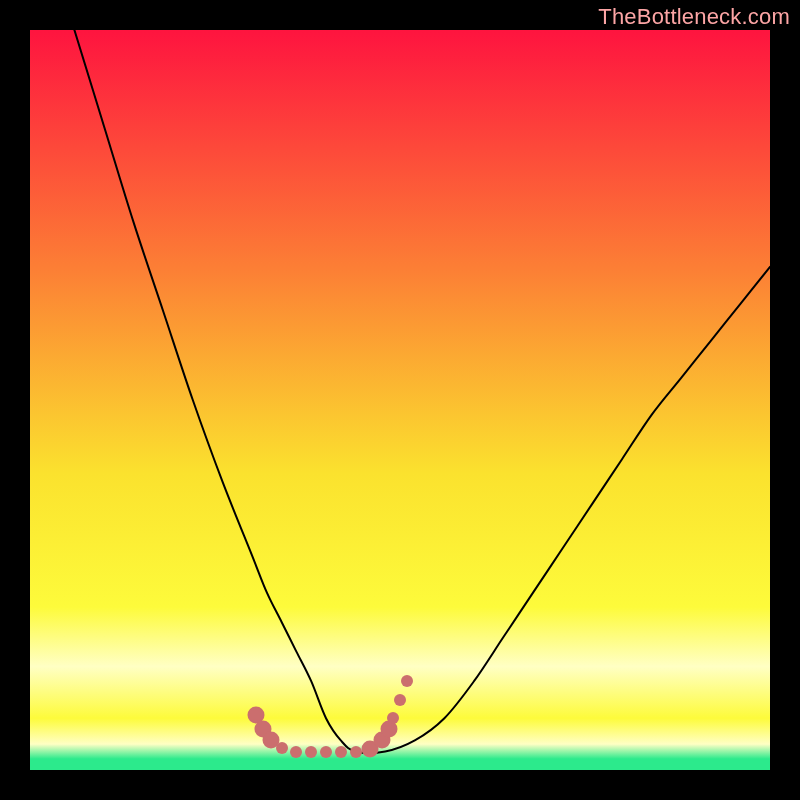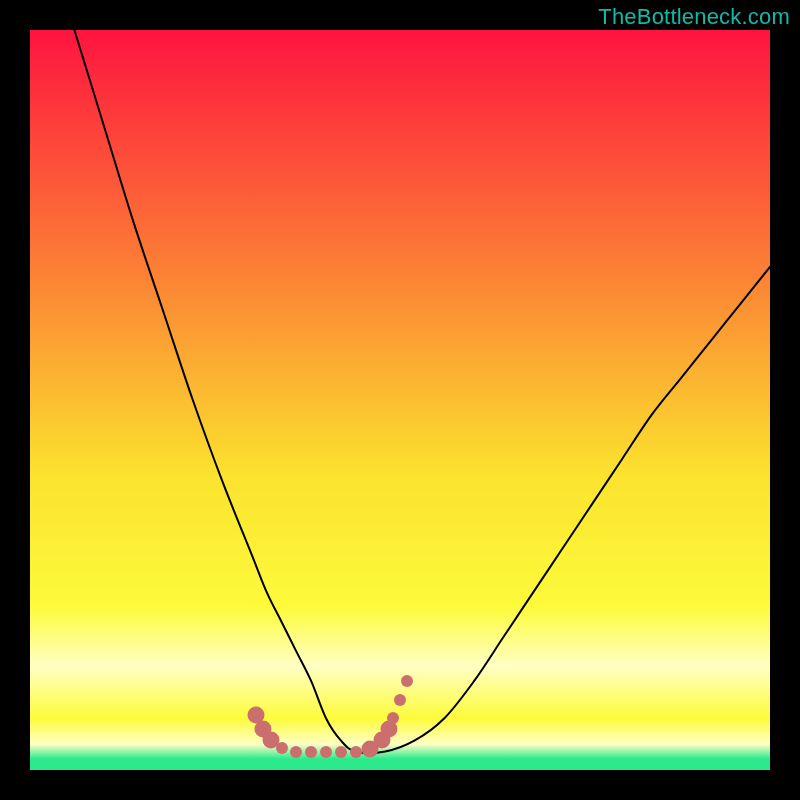--- a/index.html
+++ b/index.html
@@ -14,21 +14,21 @@
   .frame {
     position: relative;
     width: 800px;
     height: 800px;
     background: #000;
   }
   .watermark {
     position: absolute;
     top: 4px;
     right: 10px;
-    color: #14b8a6;
+    color: #fca5a5;
     font-size: 22px;
     font-weight: 500;
     letter-spacing: 0.2px;
     z-index: 5;
     margin-left: 8px;
   }
   .plot-area {
     position: absolute;
     left: 30px;
     top: 30px;

